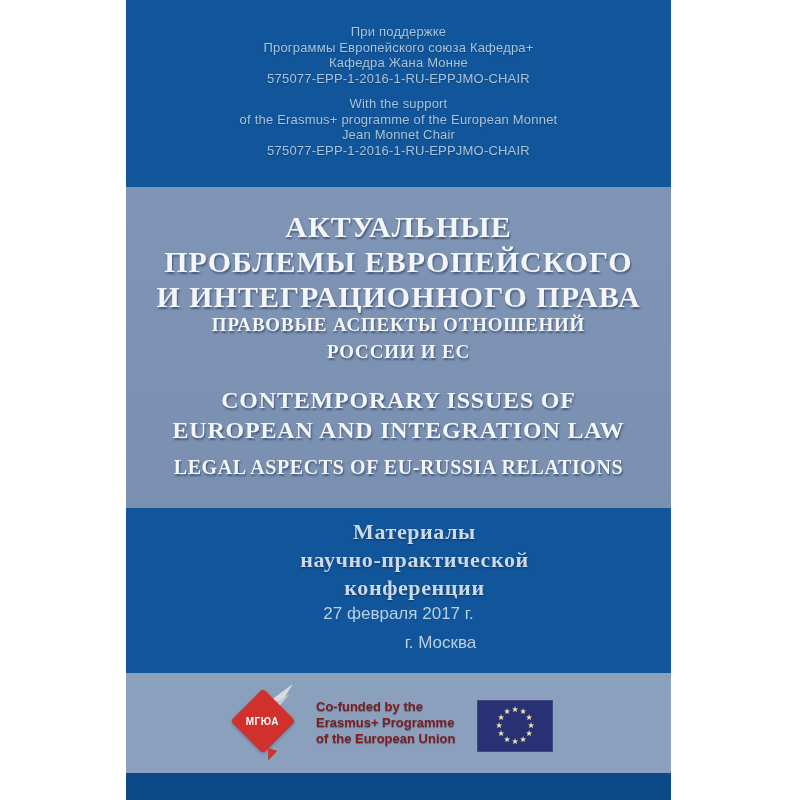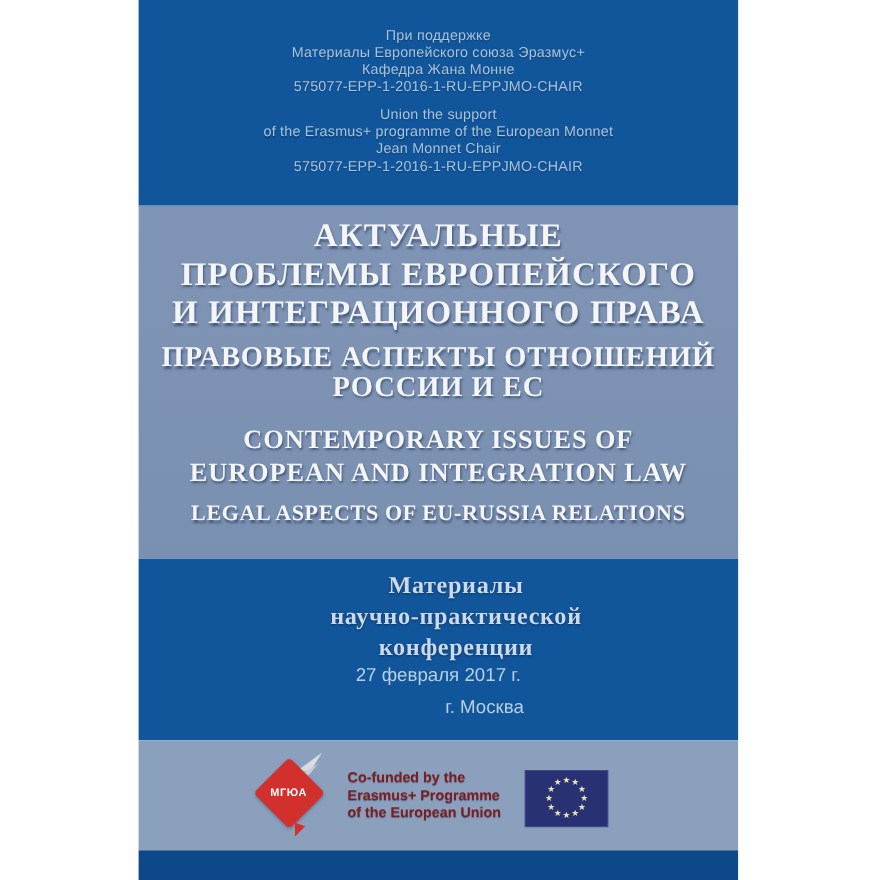--- a/index.html
+++ b/index.html
@@ -22,22 +22,22 @@
     color:var(--support-text,#a9c3da);text-shadow:0 1px 1px rgba(0,25,60,.35);}
   .support-ru{top:24px;}
   .support-en{top:96px;}
   .support-block span{display:block;}
 
   
   .band-text{position:absolute;left:0;width:100%;margin:0;text-align:center;
     font-family:"Liberation Serif",serif;font-weight:bold;
     color:var(--title-text,#f3f5f6);text-shadow:1px 2px 2px rgba(20,40,80,.55);}
   .band-text span{display:block;}
-  .title-ru{top:10px;font-size:30px;line-height:35px;letter-spacing:1px;}
-  .subtitle-ru{top:124px;font-size:26px;line-height:27px;letter-spacing:.8px;}
+  .title-ru{top:22px;font-size:30px;line-height:35px;letter-spacing:1px;}
+  .subtitle-ru{top:124px;font-size:19px;line-height:27px;letter-spacing:.8px;}
   .title-en{top:198px;font-size:24px;line-height:30px;letter-spacing:.8px;}
   .subtitle-en{top:267px;font-size:20px;line-height:26px;letter-spacing:.6px;text-align:center;}
 
   
   .materials{position:absolute;left:16px;top:10px;width:100%;margin:0;text-align:center;
     font-family:"Liberation Serif",serif;font-weight:bold;font-size:22px;line-height:28px;
     letter-spacing:.6px;color:var(--materials-text,#ccd9e8);text-shadow:0 1px 2px rgba(0,20,55,.5);}
   .materials span{display:block;}
   .conf-date{position:absolute;left:0;top:95px;width:100%;margin:0;text-align:center;
     font-size:17px;line-height:22px;color:var(--muted-text,#b9cfe4);}
@@ -70,26 +70,26 @@
 </style>
 </head>
 <body>
 
 <div class="page">
   <div class="cover">
 
     <div class="sec sec-support">
       <p class="support-block support-ru">
         <span>При поддержке</span>
-        <span>Материалы Европейского союза Эразмус+</span>
+        <span>Программы Европейского союза Кафедра+</span>
         <span>Кафедра Жана Монне</span>
         <span>575077-EPP-1-2016-1-RU-EPPJMO-CHAIR</span>
       </p>
       <p class="support-block support-en">
-        <span>Union the support</span>
+        <span>With the support</span>
         <span>of the Erasmus+ programme of the European Monnet</span>
         <span>Jean Monnet Chair</span>
         <span>575077-EPP-1-2016-1-RU-EPPJMO-CHAIR</span>
       </p>
     </div>
 
     <div class="sec sec-title">
       <h1 class="band-text title-ru">
         <span>АКТУАЛЬНЫЕ</span>
         <span>ПРОБЛЕМЫ ЕВРОПЕЙСКОГО</span>

